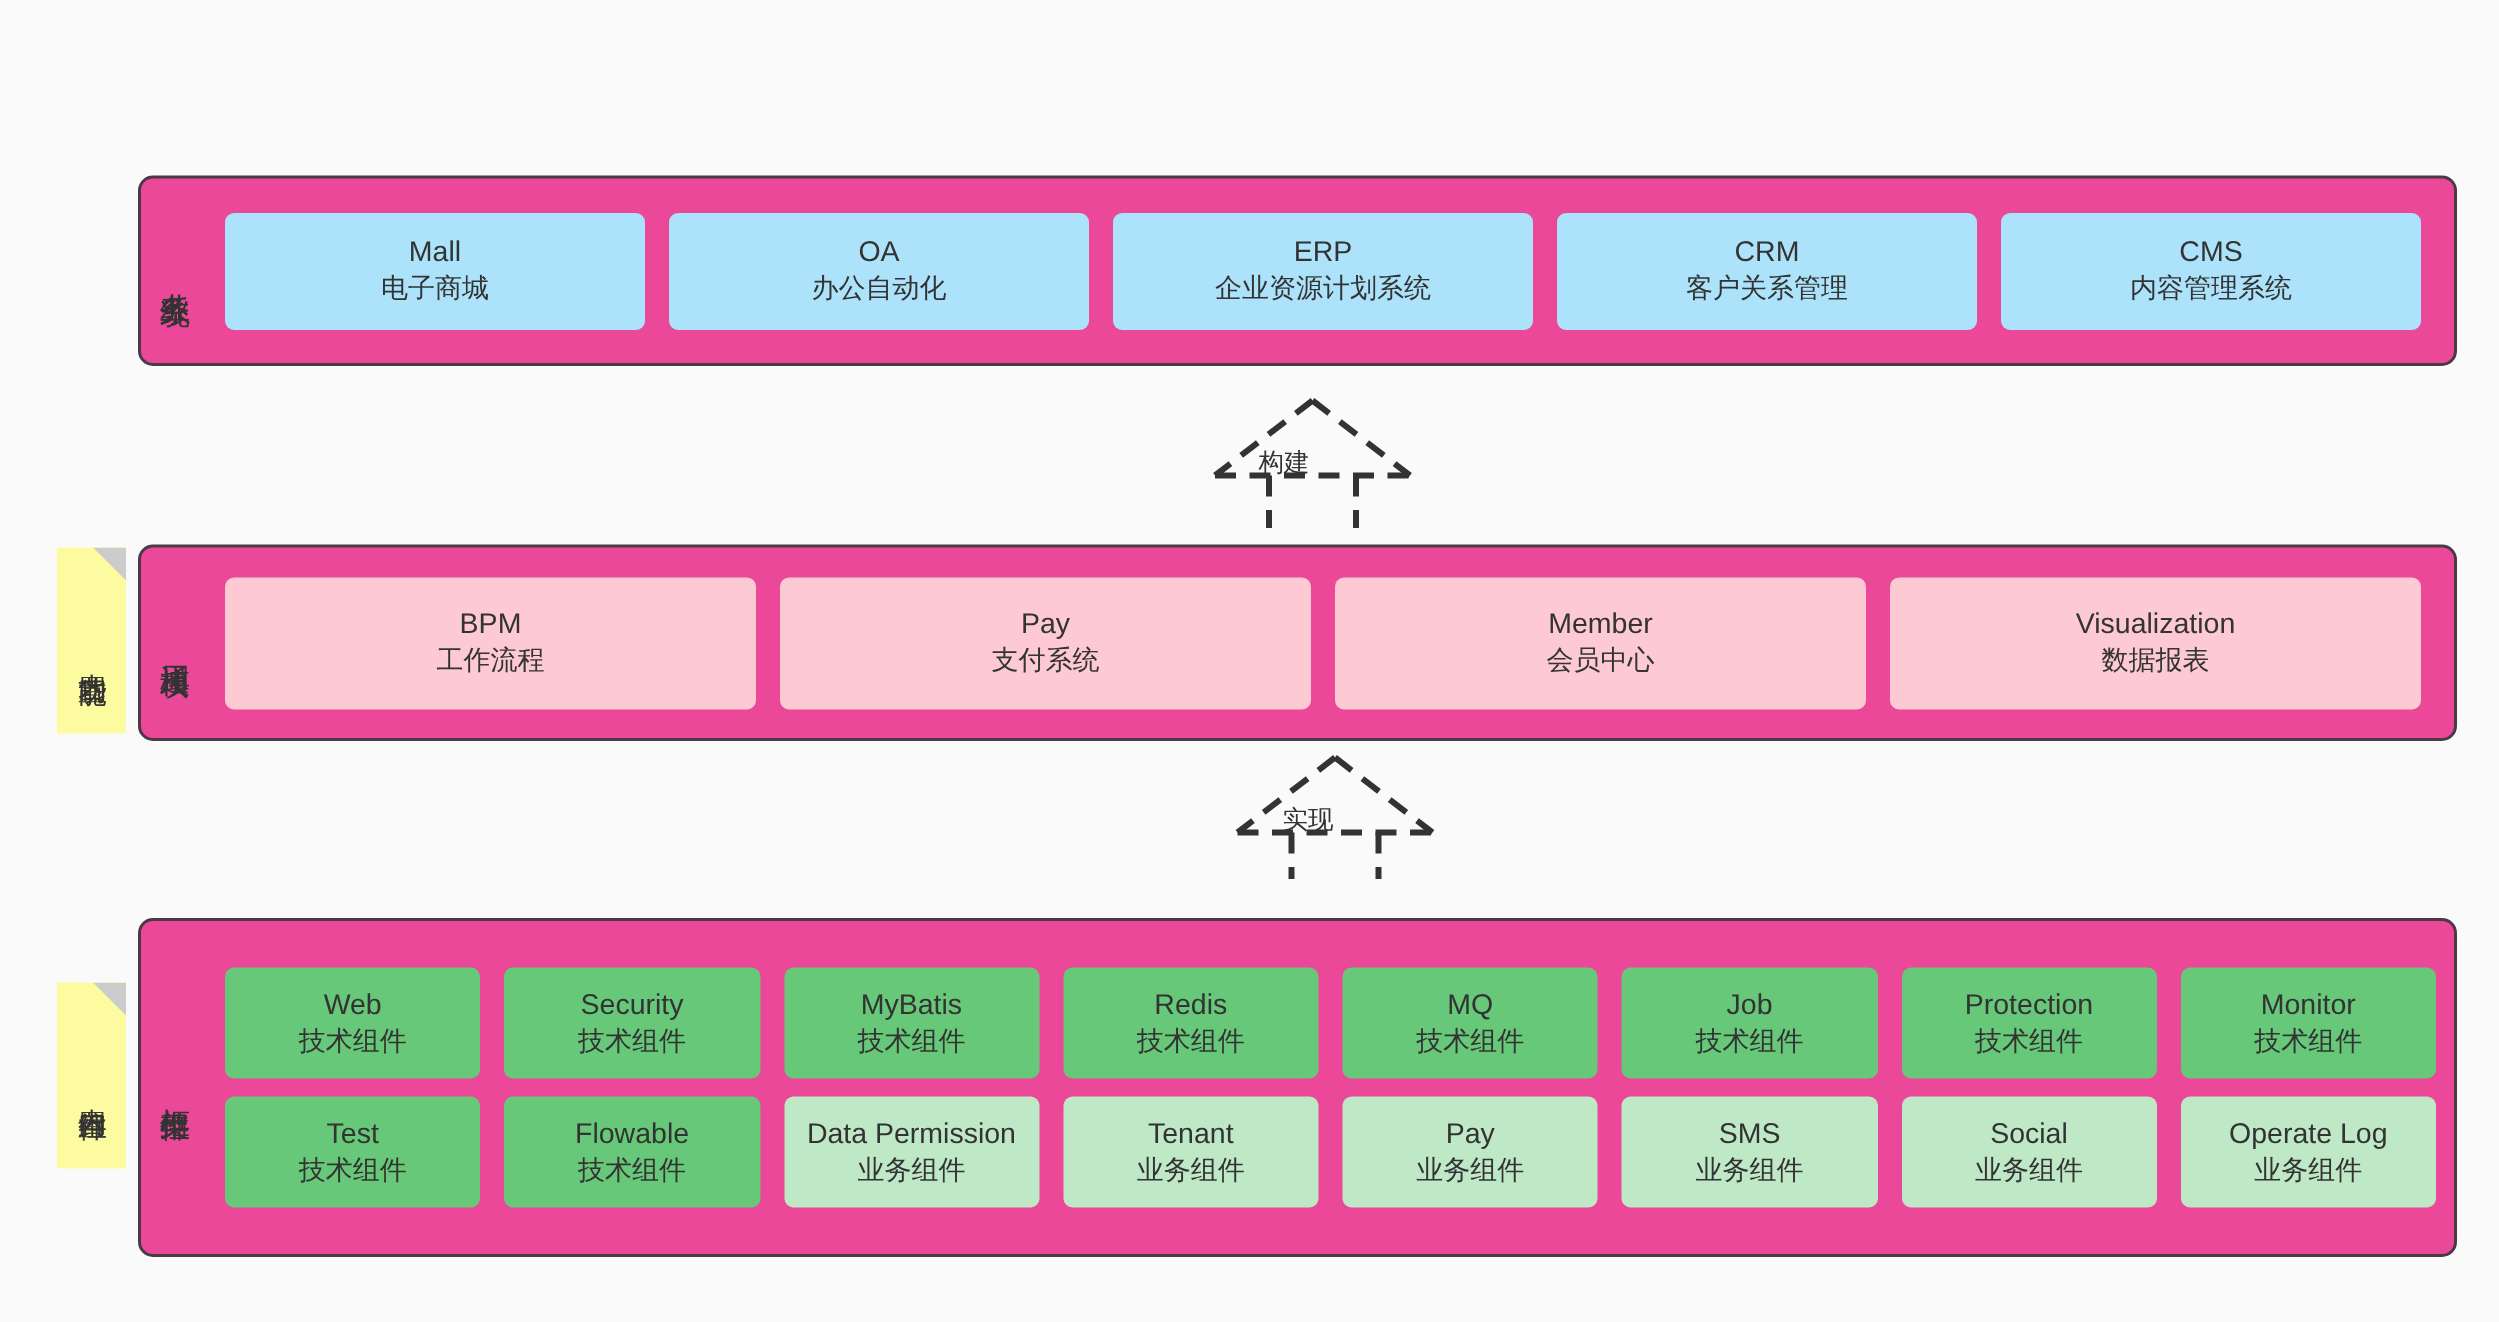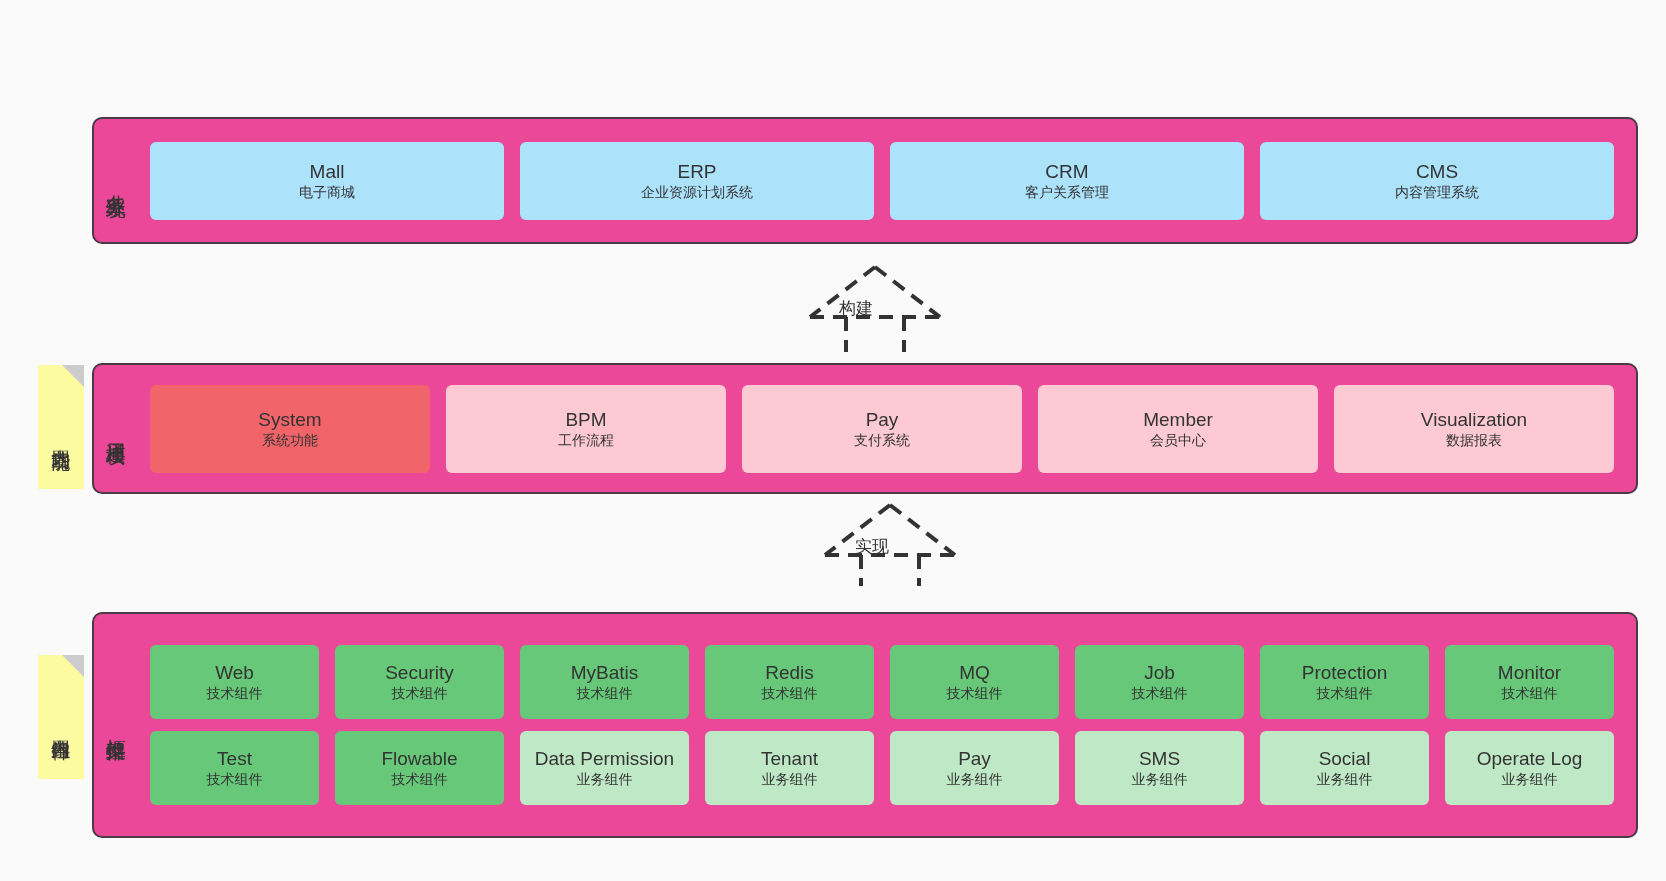--- a/index.html
+++ b/index.html
@@ -52,21 +52,21 @@
     display: flex;
     align-items: center;
     padding: 0 14px 0 4px;
     gap: 0;
   }
 
   .layer-body.two-rows {
     flex-direction: column;
     justify-content: center;
     gap: 12px;
-    padding: 14px 14px 14px 4px;
+    padding: 14px 4px 14px 4px;
   }
 
   .row {
     display: flex;
     width: 100%;
     gap: 0;
   }
 
   
   .node {
@@ -80,21 +80,21 @@
     justify-content: center;
     text-align: center;
     font-size: 19px;
     line-height: 1.25;
     color: #333333;
     box-sizing: border-box;
     padding: 2px 4px;
     user-select: none;
   }
   .node .en { font-size: 19px; }
-  .node .cn { font-size: 14px; text-align: right; }
+  .node .cn { font-size: 18px; text-align: right; }
 
   .node.biz     { background: #ace3fb; height: 78px; }
   .node.core    { background: #f1646a; height: 88px; }
   .node.core-lt { background: #fdc9d2; height: 88px; }
   .node.tech    { background: #66c878; height: 74px; }
   .node.bizcomp { background: #bfe8c6; height: 74px; }
 
   
   .sticky {
     position: absolute;
@@ -149,20 +149,24 @@
 
   <div class="layer" id="layer-business" style="left:92px; top:117px; width:1546px; height:127px;">
     <div class="layer-title">业务系统</div>
     <div class="layer-body">
 
       <div class="node biz">
         <span class="en">Mall</span>
         <span class="cn">电子商城</span>
       </div>
 
+      <div class="node biz">
+        <span class="en">OA</span>
+        <span class="cn">办公自动化</span>
+      </div>
 
       <div class="node biz">
         <span class="en">ERP</span>
         <span class="cn">企业资源计划系统</span>
       </div>
 
       <div class="node biz">
         <span class="en">CRM</span>
         <span class="cn">客户关系管理</span>
       </div>
@@ -187,24 +191,20 @@
 
   <div class="sticky" style="left:38px; top:365px; height:124px;">
     <span class="fold"></span>
     <span class="sticky-label">内置功能</span>
   </div>
 
   <div class="layer" id="layer-common" style="left:92px; top:363px; width:1546px; height:131px;">
     <div class="layer-title">通用模块</div>
     <div class="layer-body">
 
-      <div class="node core">
-        <span class="en">System</span>
-        <span class="cn">系统功能</span>
-      </div>
 
 
       <div class="node core-lt">
         <span class="en">BPM</span>
         <span class="cn">工作流程</span>
       </div>
 
       <div class="node core-lt">
         <span class="en">Pay</span>
         <span class="cn">支付系统</span>

